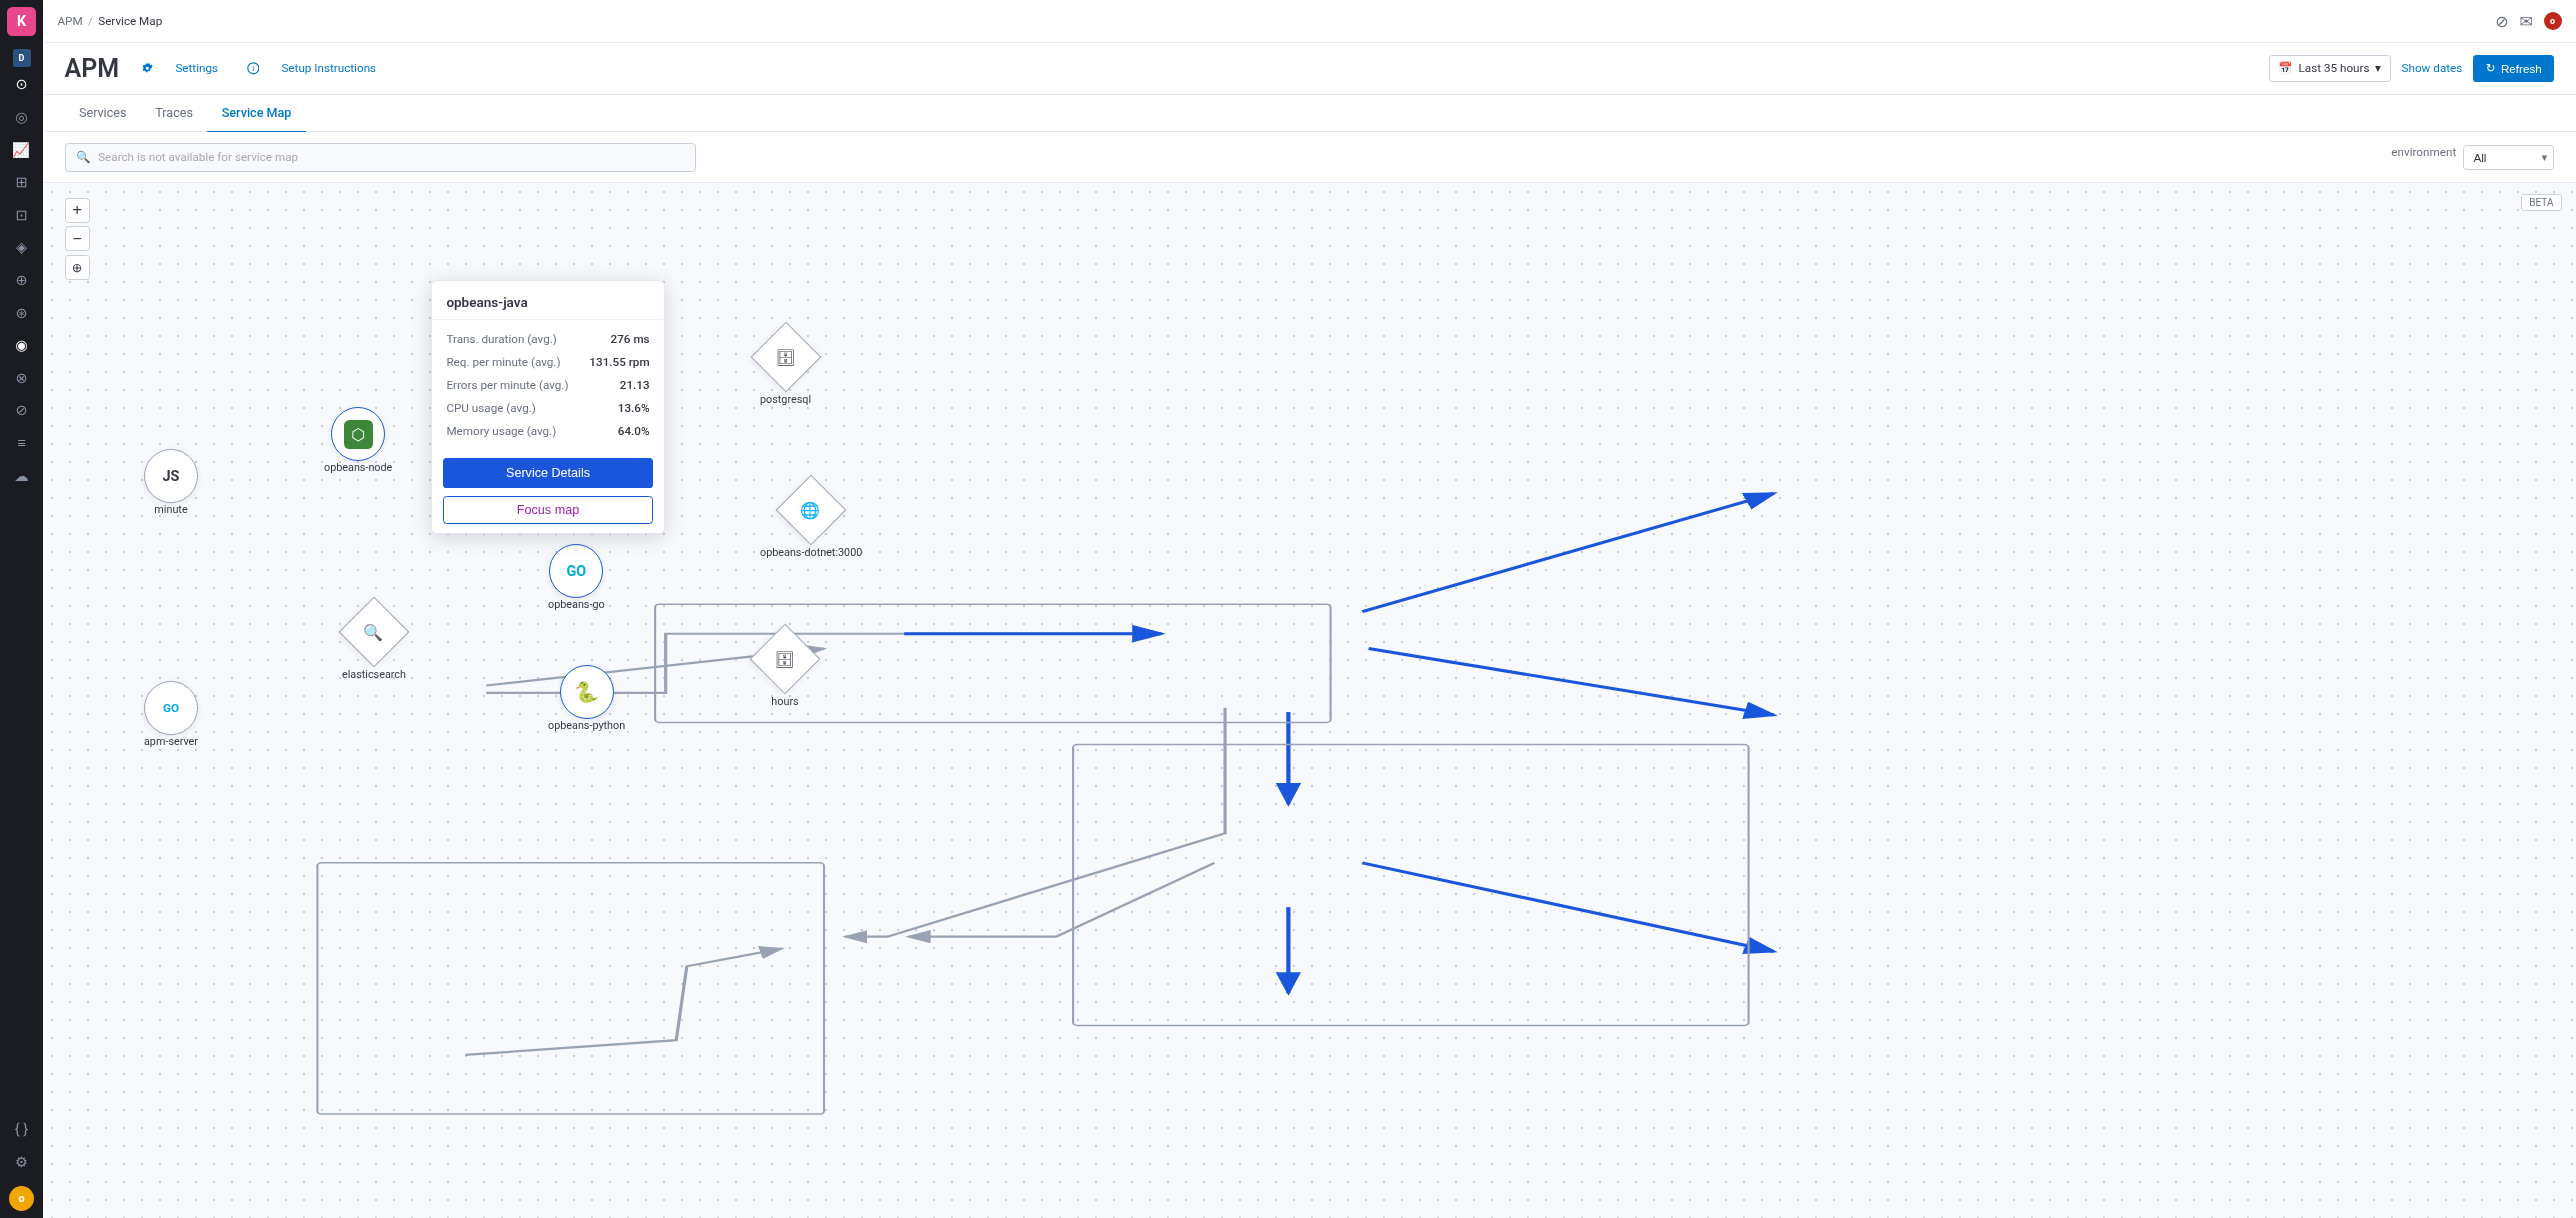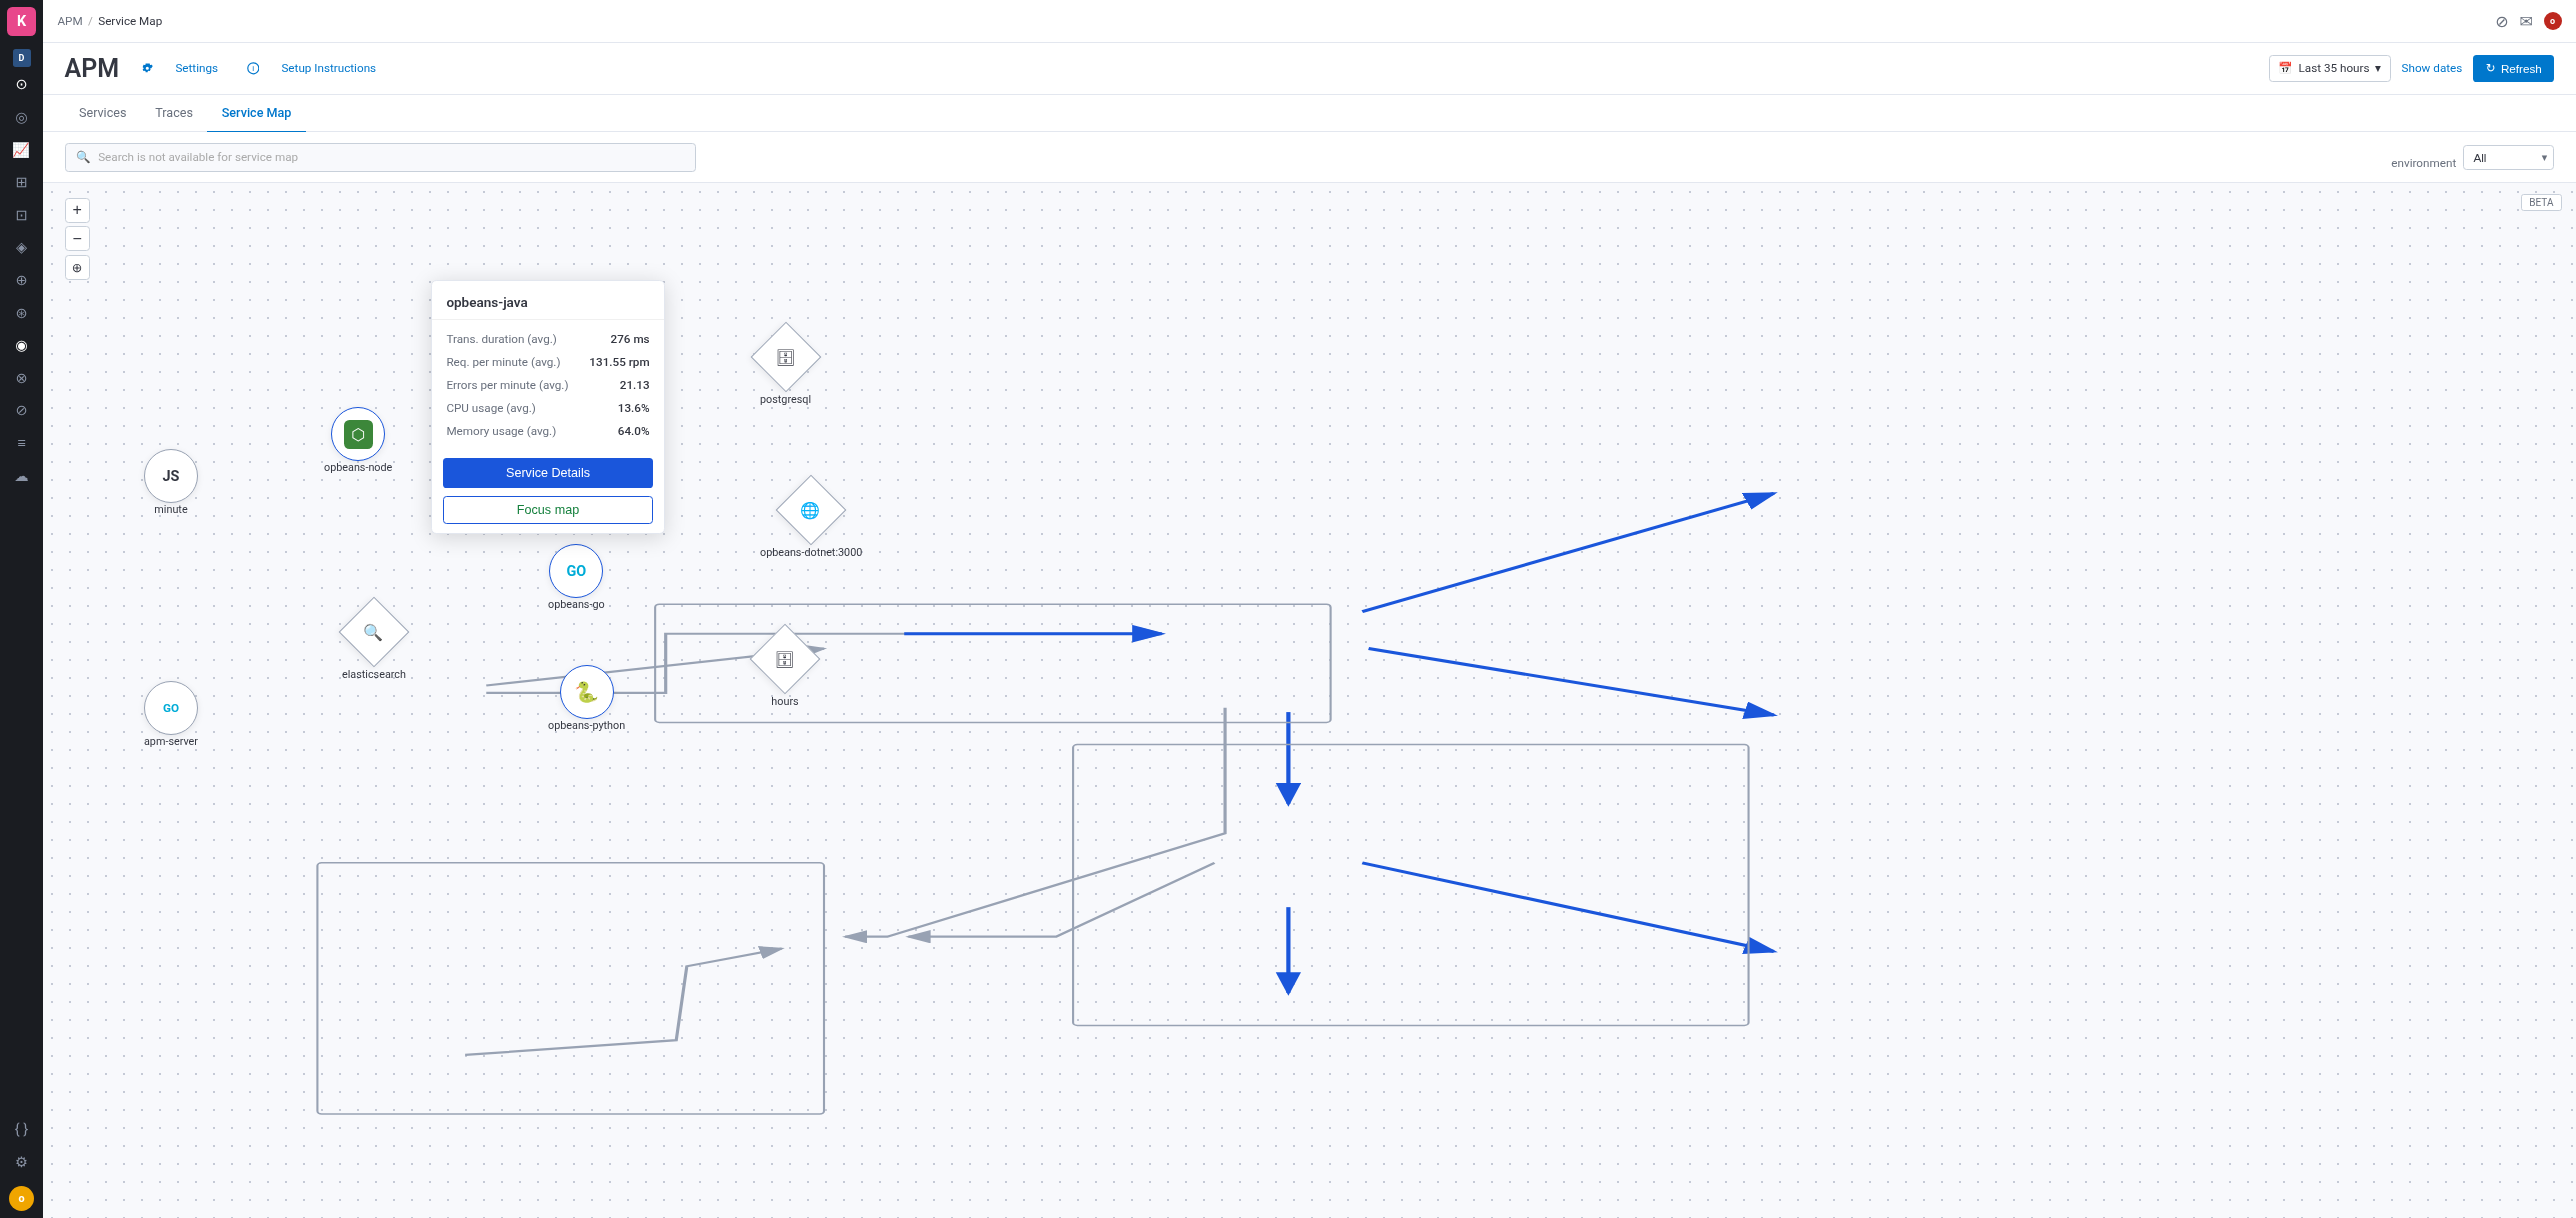--- a/index.html
+++ b/index.html
@@ -141,21 +141,21 @@
     }
     .search-box {
       flex: 1;
       max-width: 631px;
       display: flex; align-items: center; gap: 7.2px;
       border: 0.9px solid #c8d0da; border-radius: 3.6px;
       padding: 6.3px 10.8px; background: #f8f9fc;
       color: #aaa; font-size: 11.7px;
     }
     .env-filter {
-      display: flex; align-items: flex-end; gap: 7.2px;
+      display: flex; align-items: flex-start; gap: 7.2px;
       margin-left: auto;
     }
     .env-label { font-size: 11.7px; color: #69707d; }
     .env-select {
       border: 0.9px solid #c8d0da; border-radius: 3.6px;
       padding: 5.4px 25px 5.4px 9px; font-size: 11.7px;
       background: #fff; cursor: pointer; color: #343741;
       appearance: none; min-width: 72px;
     }
     .select-wrap { position: relative; }
@@ -257,21 +257,21 @@
     .tooltip-value { color: #343741; font-weight: 500; }
     .tooltip-body { padding: 7.2px 0; }
     .tooltip-actions { padding: 9px 10.8px; display: flex; flex-direction: column; gap: 7.2px; }
     .tooltip-btn-primary {
       background: #1a56db; color: white;
       border: none; border-radius: 3.6px;
       padding: 8px; font-size: 12.6px; cursor: pointer;
       width: 100%; font-weight: 500;
     }
     .tooltip-btn-secondary {
-      background: #fff; color: #15803d;
+      background: #fff; color: #a21caf;
       border: 1.8px solid #1a56db; border-radius: 3.6px;
       padding: 6.3px; font-size: 12.6px; cursor: pointer;
       width: 100%; font-weight: 500;
     }
 
     
     .icon-java { color: #e76f00; font-size: 18px; font-weight: bold; }
     .icon-node { background: #3c873a; border-radius: 5.4px; width: 29px; height: 29px; display: flex; align-items: center; justify-content: center; }
     .icon-node-inner { color: white; font-size: 16px; }
     .icon-js { font-size: 14.4px; font-weight: bold; color: #343741; }

